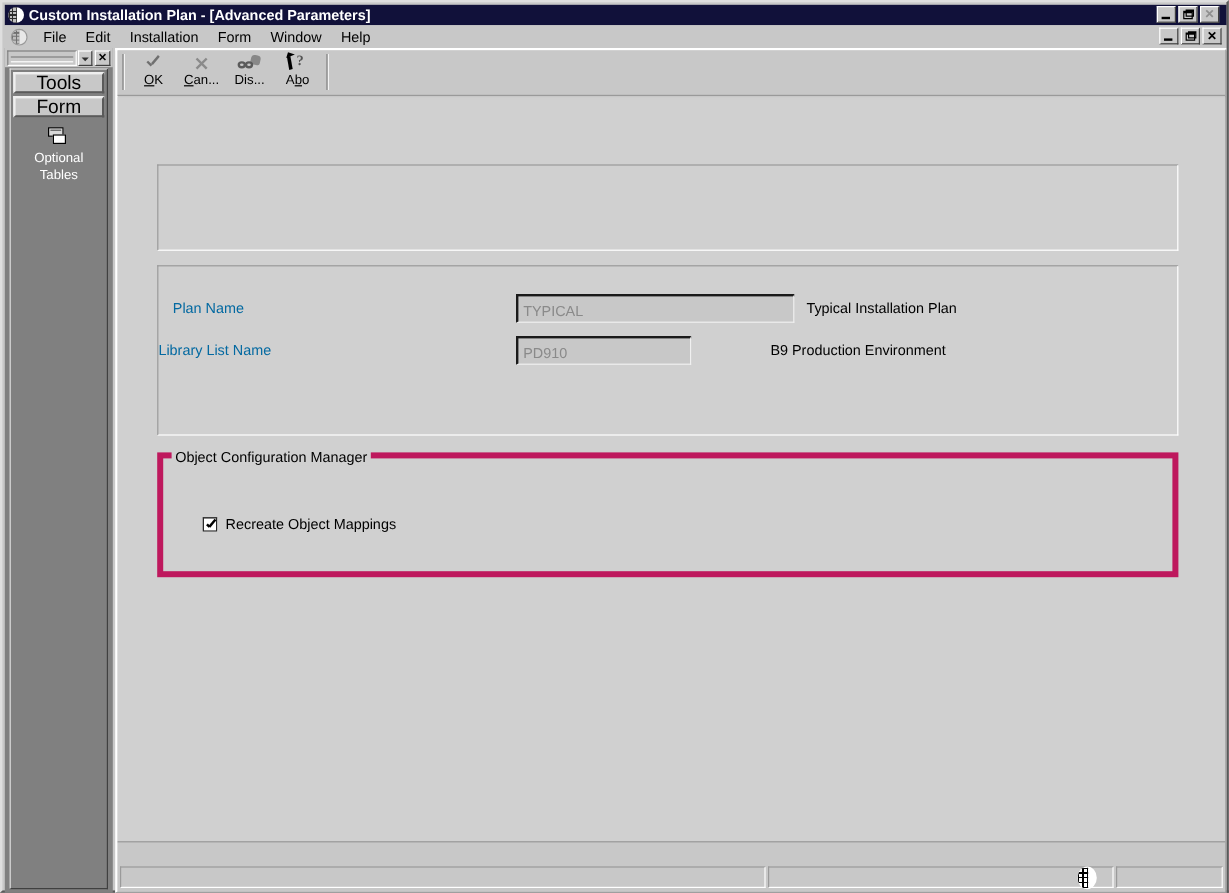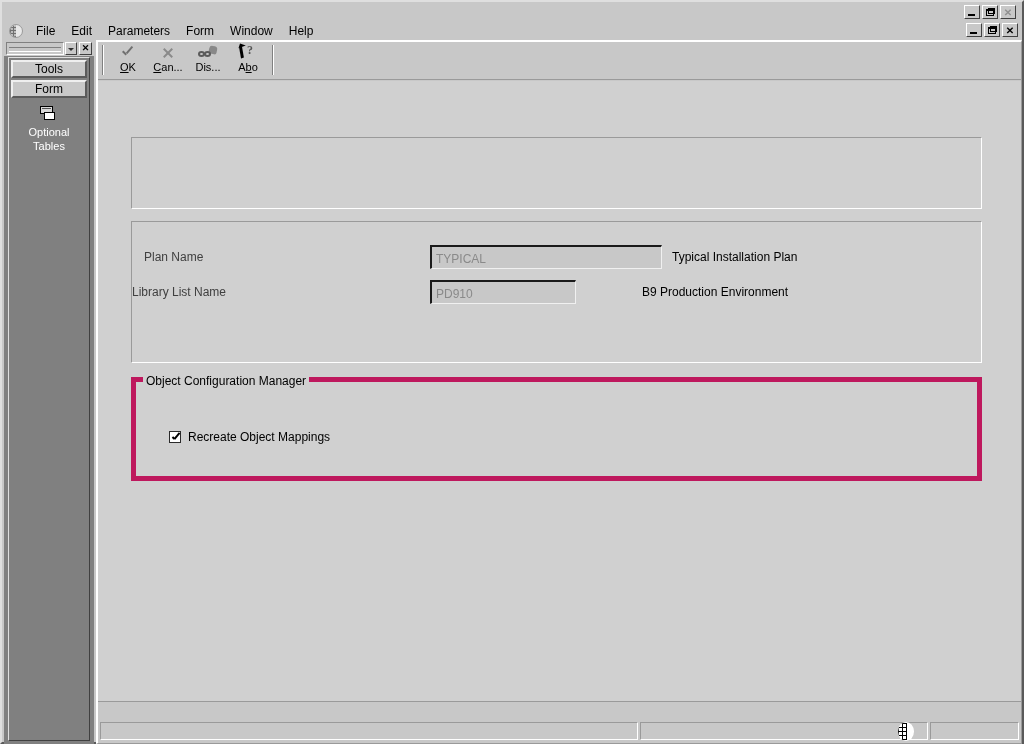--- a/index.html
+++ b/index.html
@@ -254,21 +254,21 @@
   .sb-tab {
     margin: 2px 2px 0 2px;
     height: 18px;
     background: #c8c8c8;
     border-left: 2px solid #efefef;
     border-top: 2px solid #efefef;
     border-right: 2px solid #5a5a5a;
     border-bottom: 2px solid #5a5a5a;
     box-sizing: border-box;
     text-align: center;
-    font-size: 12px;
+    font-size: 16px;
     line-height: 15px;
     color: #000;
   }
   .sb-entry {
     margin-top: 8px;
     text-align: center;
     color: #ffffff;
     font-size: 11px;
     line-height: 14px;
   }
@@ -512,21 +512,21 @@
     position: absolute;
     left: 33px; top: 140px;
     width: 851px; height: 142px;
     background: #d0d0d0;
   }
 
   .field-row { position: absolute; }
   .field-label {
     position: absolute;
     font-size: 12px;
-    color: #404040;
+    color: #0369a1;
     white-space: nowrap;
   }
   .field-input {
     position: absolute;
     background: #c8c8c8;
     border-left: 2px solid #1a1a1a;
     border-top: 2px solid #1a1a1a;
     border-right: 1px solid #f0f0f0;
     border-bottom: 1px solid #f0f0f0;
     box-sizing: border-box;
@@ -649,33 +649,37 @@
       repeating-linear-gradient(90deg, #000 0 1px, transparent 1px 4px);
     background-color: #ffffff;
     border-radius: 50% 0 0 50%;
   }
 </style>
 </head>
 <body>
 
 <div id="app-window">
 
+  <div class="titlebar">
+    <div class="sphere-icon"></div>
+    <div class="titlebar-text">Custom Installation Plan - [Advanced Parameters]</div>
+  </div>
   <div class="win-btns" style="right:6px; top:3px;">
     <div class="win-btn wb-min"></div>
     <div class="win-btn wb-max"></div>
     <div class="win-btn wb-close disabled">
         <span>✕</span>
       </div>
   </div>
 
   <div class="menubar">
     <div class="menu-sphere"></div>
     <div class="menu-item">File</div>
     <div class="menu-item">Edit</div>
-    <div class="menu-item">Parameters</div>
+    <div class="menu-item">Installation</div>
     <div class="menu-item">Form</div>
     <div class="menu-item">Window</div>
     <div class="menu-item">Help</div>
   </div>
   <div class="win-btns mdi-btns">
     <div class="win-btn wb-min"></div>
     <div class="win-btn wb-max"></div>
     <div class="win-btn wb-close">
         <span>✕</span>
       </div>

